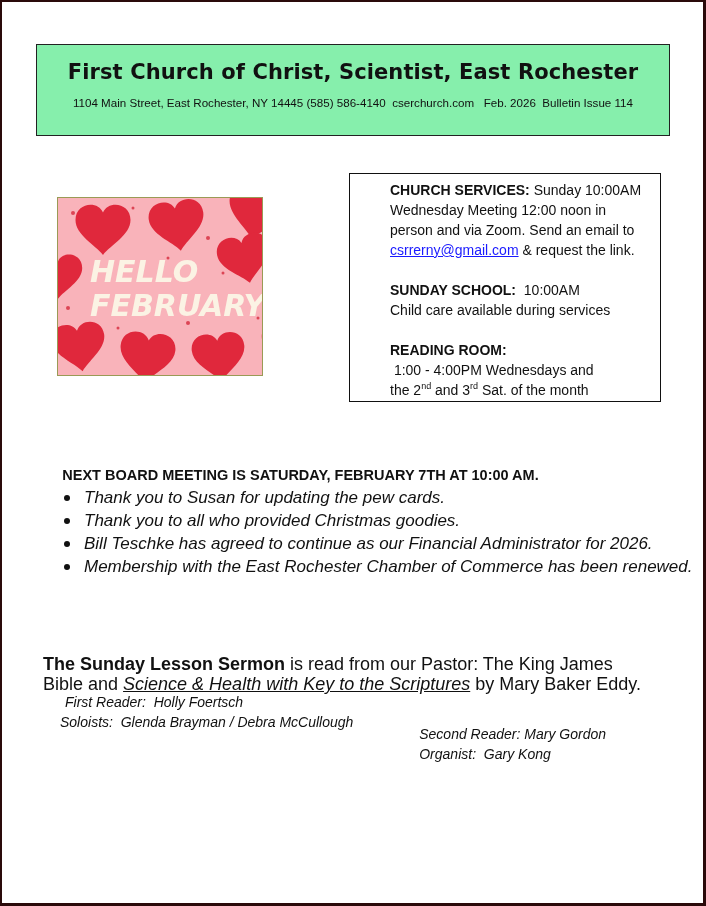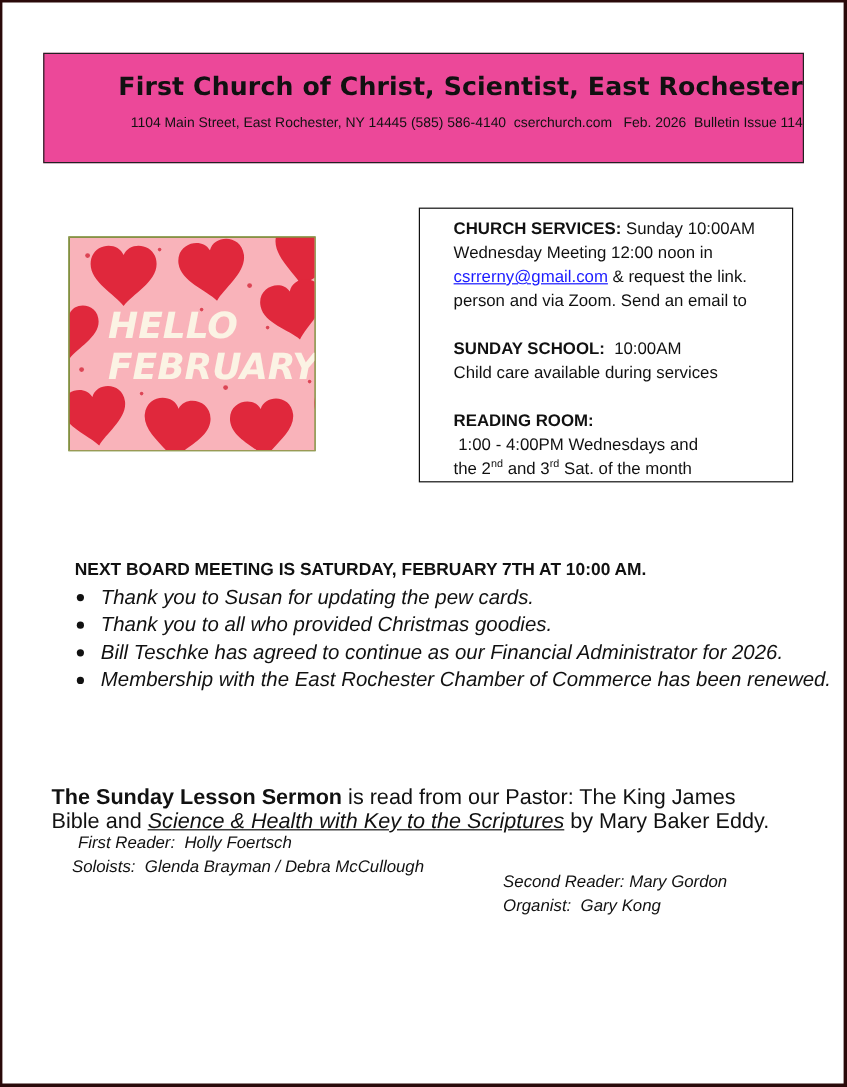--- a/index.html
+++ b/index.html
@@ -6,39 +6,39 @@
   body {
     width:706px; height:906px; position:relative; background:#fff;
     font-family:"Liberation Sans", sans-serif; color:#111; overflow:hidden;
   }
   .page-frame {
     position:absolute; left:0; top:0; width:706px; height:906px;
     box-sizing:border-box; border:2px solid #2a0a0a; border-right-width:3px; border-bottom-width:3px;
   }
   .header {
     position:absolute; left:36px; top:44px; width:634px; height:92px; box-sizing:border-box;
-    background:#ec4899; border:1.5px solid #222; text-align:right;
+    background:#86efac; border:1.5px solid #222; text-align:center;
   }
   .header .title {
     margin-top:15px; font-size:23px; font-weight:bold; color:#111; letter-spacing:0.1px;
     font-family:"DejaVu Sans", sans-serif; font-weight:600; font-size:21px;
   }
   .header .sub {
     margin-top:12px; font-size:11.6px; color:#111; white-space:pre;
   }
   .feb-image {
     position:absolute; left:57px; top:197px; width:206px; height:179px;
     border:1px solid #9a9a55; box-sizing:border-box; overflow:hidden;
     background:#4d7c0f;
     font-style:italic;
   }
   .feb-image svg { display:block; }
   .info-box {
     position:absolute; left:349px; top:173px; width:312px; height:229px;
-    border:1px solid #111; box-sizing:border-box; padding:6px 0 0 28px;
+    border:1px solid #111; box-sizing:border-box; padding:6px 0 0 40px;
     font-size:14px; line-height:20px; color:#111;
   }
   .info-box p { margin:0; }
   .info-box .gap { height:20px; }
   .info-box b { font-weight:bold; }
   .info-box a { color:#1a1aff; text-decoration:underline; }
   sup { font-size:9px; line-height:0; vertical-align:6px; }
   .board {
     position:absolute; left:0; width:601px; top:467px; text-align:center;
     font-size:14.5px; font-weight:bold;
@@ -108,22 +108,22 @@
     <g fill="#fbf3e4" font-family="DejaVu Sans, sans-serif" font-weight="bold">
       <text x="32" y="84" font-size="30">HELLO</text>
       <text x="32" y="118" font-size="30">FEBRUARY</text>
     </g>
   </svg>
 </div>
 
 <div class="info-box">
   <p><b>CHURCH SERVICES:</b><span> Sunday 10:00AM</span></p>
   <p>Wednesday Meeting 12:00 noon in</p>
+  <p>person and via Zoom.  Send an email to</p>
   <p><a>csrrerny@gmail.com</a><span> &amp; request the link.</span></p>
-  <p>person and via Zoom.  Send an email to</p>
   <div class="gap"></div>
   <p><b>SUNDAY SCHOOL:</b><span style="white-space:pre">  10:00AM</span></p>
   <p>Child care available during services</p>
   <div class="gap"></div>
   <p><b>READING ROOM:</b></p>
   <p style="white-space:pre"> 1:00 - 4:00PM Wednesdays and</p>
   <p><span>the 2</span><sup>nd</sup><span> and 3</span><sup>rd</sup><span> Sat. of the month</span></p>
 </div>
 
 <div class="board">NEXT BOARD MEETING IS SATURDAY, FEBRUARY 7TH AT 10:00 AM.</div>

